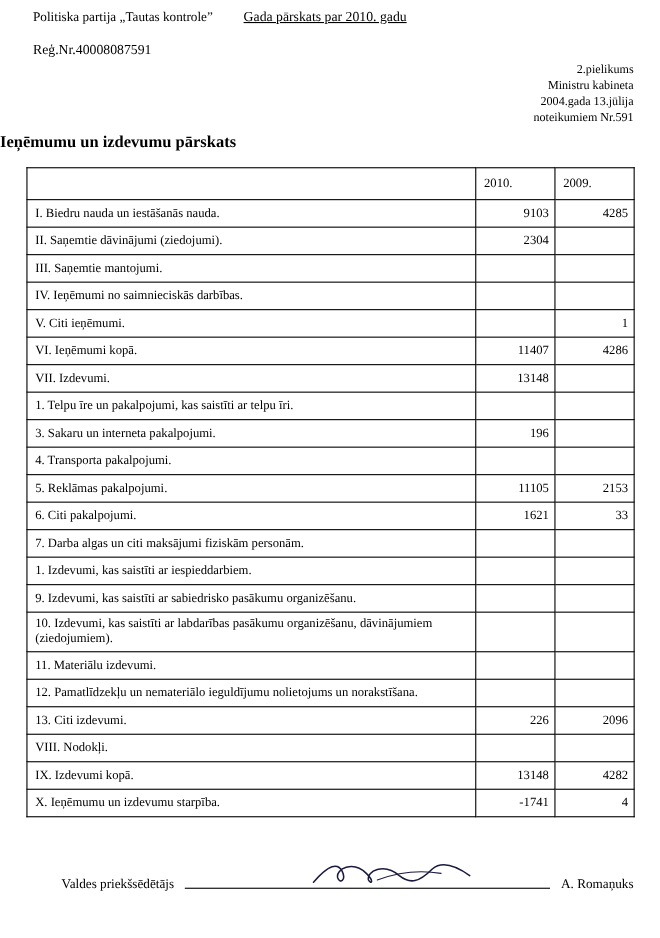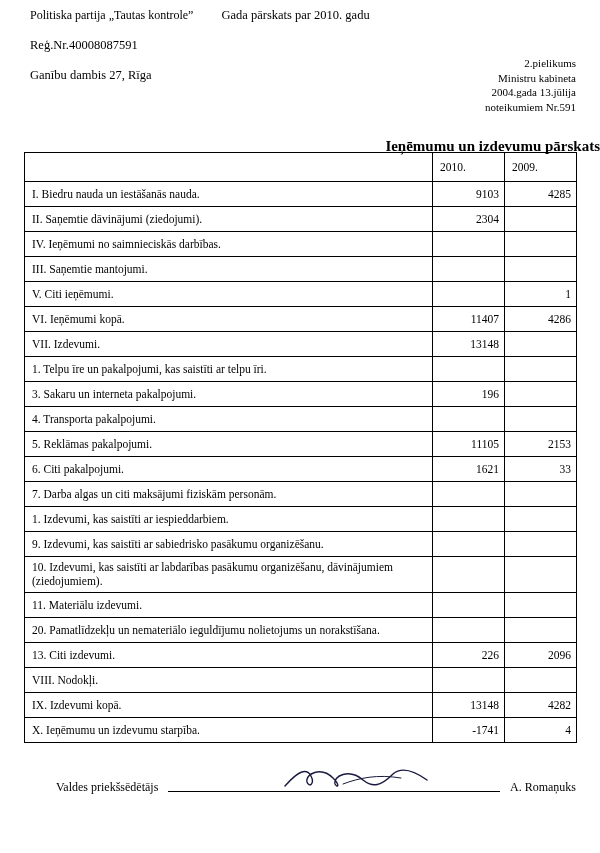--- a/index.html
+++ b/index.html
@@ -35,44 +35,44 @@
     align-items: baseline;
   }
   .org-name {
     font-size: 12px;
     white-space: nowrap;
   }
   .report-title-line {
     font-size: 12.5px;
     margin-left: 28px;
     white-space: nowrap;
+    text-decoration: underline;
   }
   .org-reg, .org-addr {
     font-size: 12.5px;
     margin-top: 15px;
   }
 
   .annex {
     position: absolute;
     top: 56px;
     right: 24px;
     text-align: right;
     font-size: 11px;
     line-height: 1.33;
   }
 
   .main-title {
     position: absolute;
     top: 122px;
     left: 0;
     width: 600px;
-    text-align: right;
+    text-align: left;
     font-size: 15px;
     font-weight: bold;
-    margin-top: 16px;
   }
 
   
   .table-wrap {
     position: absolute;
     top: 152px;
     left: 24px;
     width: 552px;
   }
   table.report {
@@ -101,21 +101,21 @@
   
   thead .blank-head {
     border: none;
   }
 
   
   .footer {
     position: absolute;
     left: 56px;
     right: 24px;
-    bottom: 58px;
+    bottom: 42px;
     font-size: 12px;
   }
   .sig-row {
     display: flex;
     align-items: flex-end;
   }
   .sig-label { white-space: nowrap; }
   .sig-line {
     flex: 1;
     border-bottom: 1px solid #000;
@@ -137,21 +137,20 @@
 <body>
 
 <div class="page">
 
   <div class="header">
     <div class="hdr-row1">
       <span class="org-name">Politiska partija „Tautas kontrole”</span>
       <span class="report-title-line">Gada pārskats par 2010. gadu</span>
     </div>
     <div class="org-reg">Reģ.Nr.40008087591</div>
-    <div class="org-addr">Ganību dambis 27, Rīga</div>
   </div>
 
   <div class="annex">
     <div>2.pielikums</div>
     <div>Ministru kabineta</div>
     <div>2004.gada 13.jūlija</div>
     <div>noteikumiem Nr.591</div>
   </div>
 
   <div class="main-title">Ieņēmumu un izdevumu pārskats</div>
@@ -175,26 +174,26 @@
             <td class="col-label">I. Biedru nauda un iestāšanās nauda.</td>
             <td class="num">9103</td>
             <td class="num">4285</td>
           </tr>
           <tr>
             <td class="col-label">II. Saņemtie dāvinājumi (ziedojumi).</td>
             <td class="num">2304</td>
             <td class="num"></td>
           </tr>
           <tr>
+            <td class="col-label">III. Saņemtie mantojumi.</td>
+            <td class="num"></td>
+            <td class="num"></td>
+          </tr>
+          <tr>
             <td class="col-label">IV. Ieņēmumi no saimnieciskās darbības.</td>
-            <td class="num"></td>
-            <td class="num"></td>
-          </tr>
-          <tr>
-            <td class="col-label">III. Saņemtie mantojumi.</td>
             <td class="num"></td>
             <td class="num"></td>
           </tr>
           <tr>
             <td class="col-label">V. Citi ieņēmumi.</td>
             <td class="num"></td>
             <td class="num">1</td>
           </tr>
           <tr>
             <td class="col-label">VI. Ieņēmumi kopā.</td>
@@ -250,21 +249,21 @@
             <td class="col-label wrap2">10. Izdevumi, kas saistīti ar labdarības pasākumu organizēšanu, dāvinājumiem (ziedojumiem).</td>
             <td class="num"></td>
             <td class="num"></td>
           </tr>
           <tr>
             <td class="col-label">11. Materiālu izdevumi.</td>
             <td class="num"></td>
             <td class="num"></td>
           </tr>
           <tr>
-            <td class="col-label wrap2">20. Pamatlīdzekļu un nemateriālo ieguldījumu nolietojums un norakstīšana.</td>
+            <td class="col-label wrap2">12. Pamatlīdzekļu un nemateriālo ieguldījumu nolietojums un norakstīšana.</td>
             <td class="num"></td>
             <td class="num"></td>
           </tr>
           <tr>
             <td class="col-label">13. Citi izdevumi.</td>
             <td class="num">226</td>
             <td class="num">2096</td>
           </tr>
           <tr>
             <td class="col-label">VIII. Nodokļi.</td>

